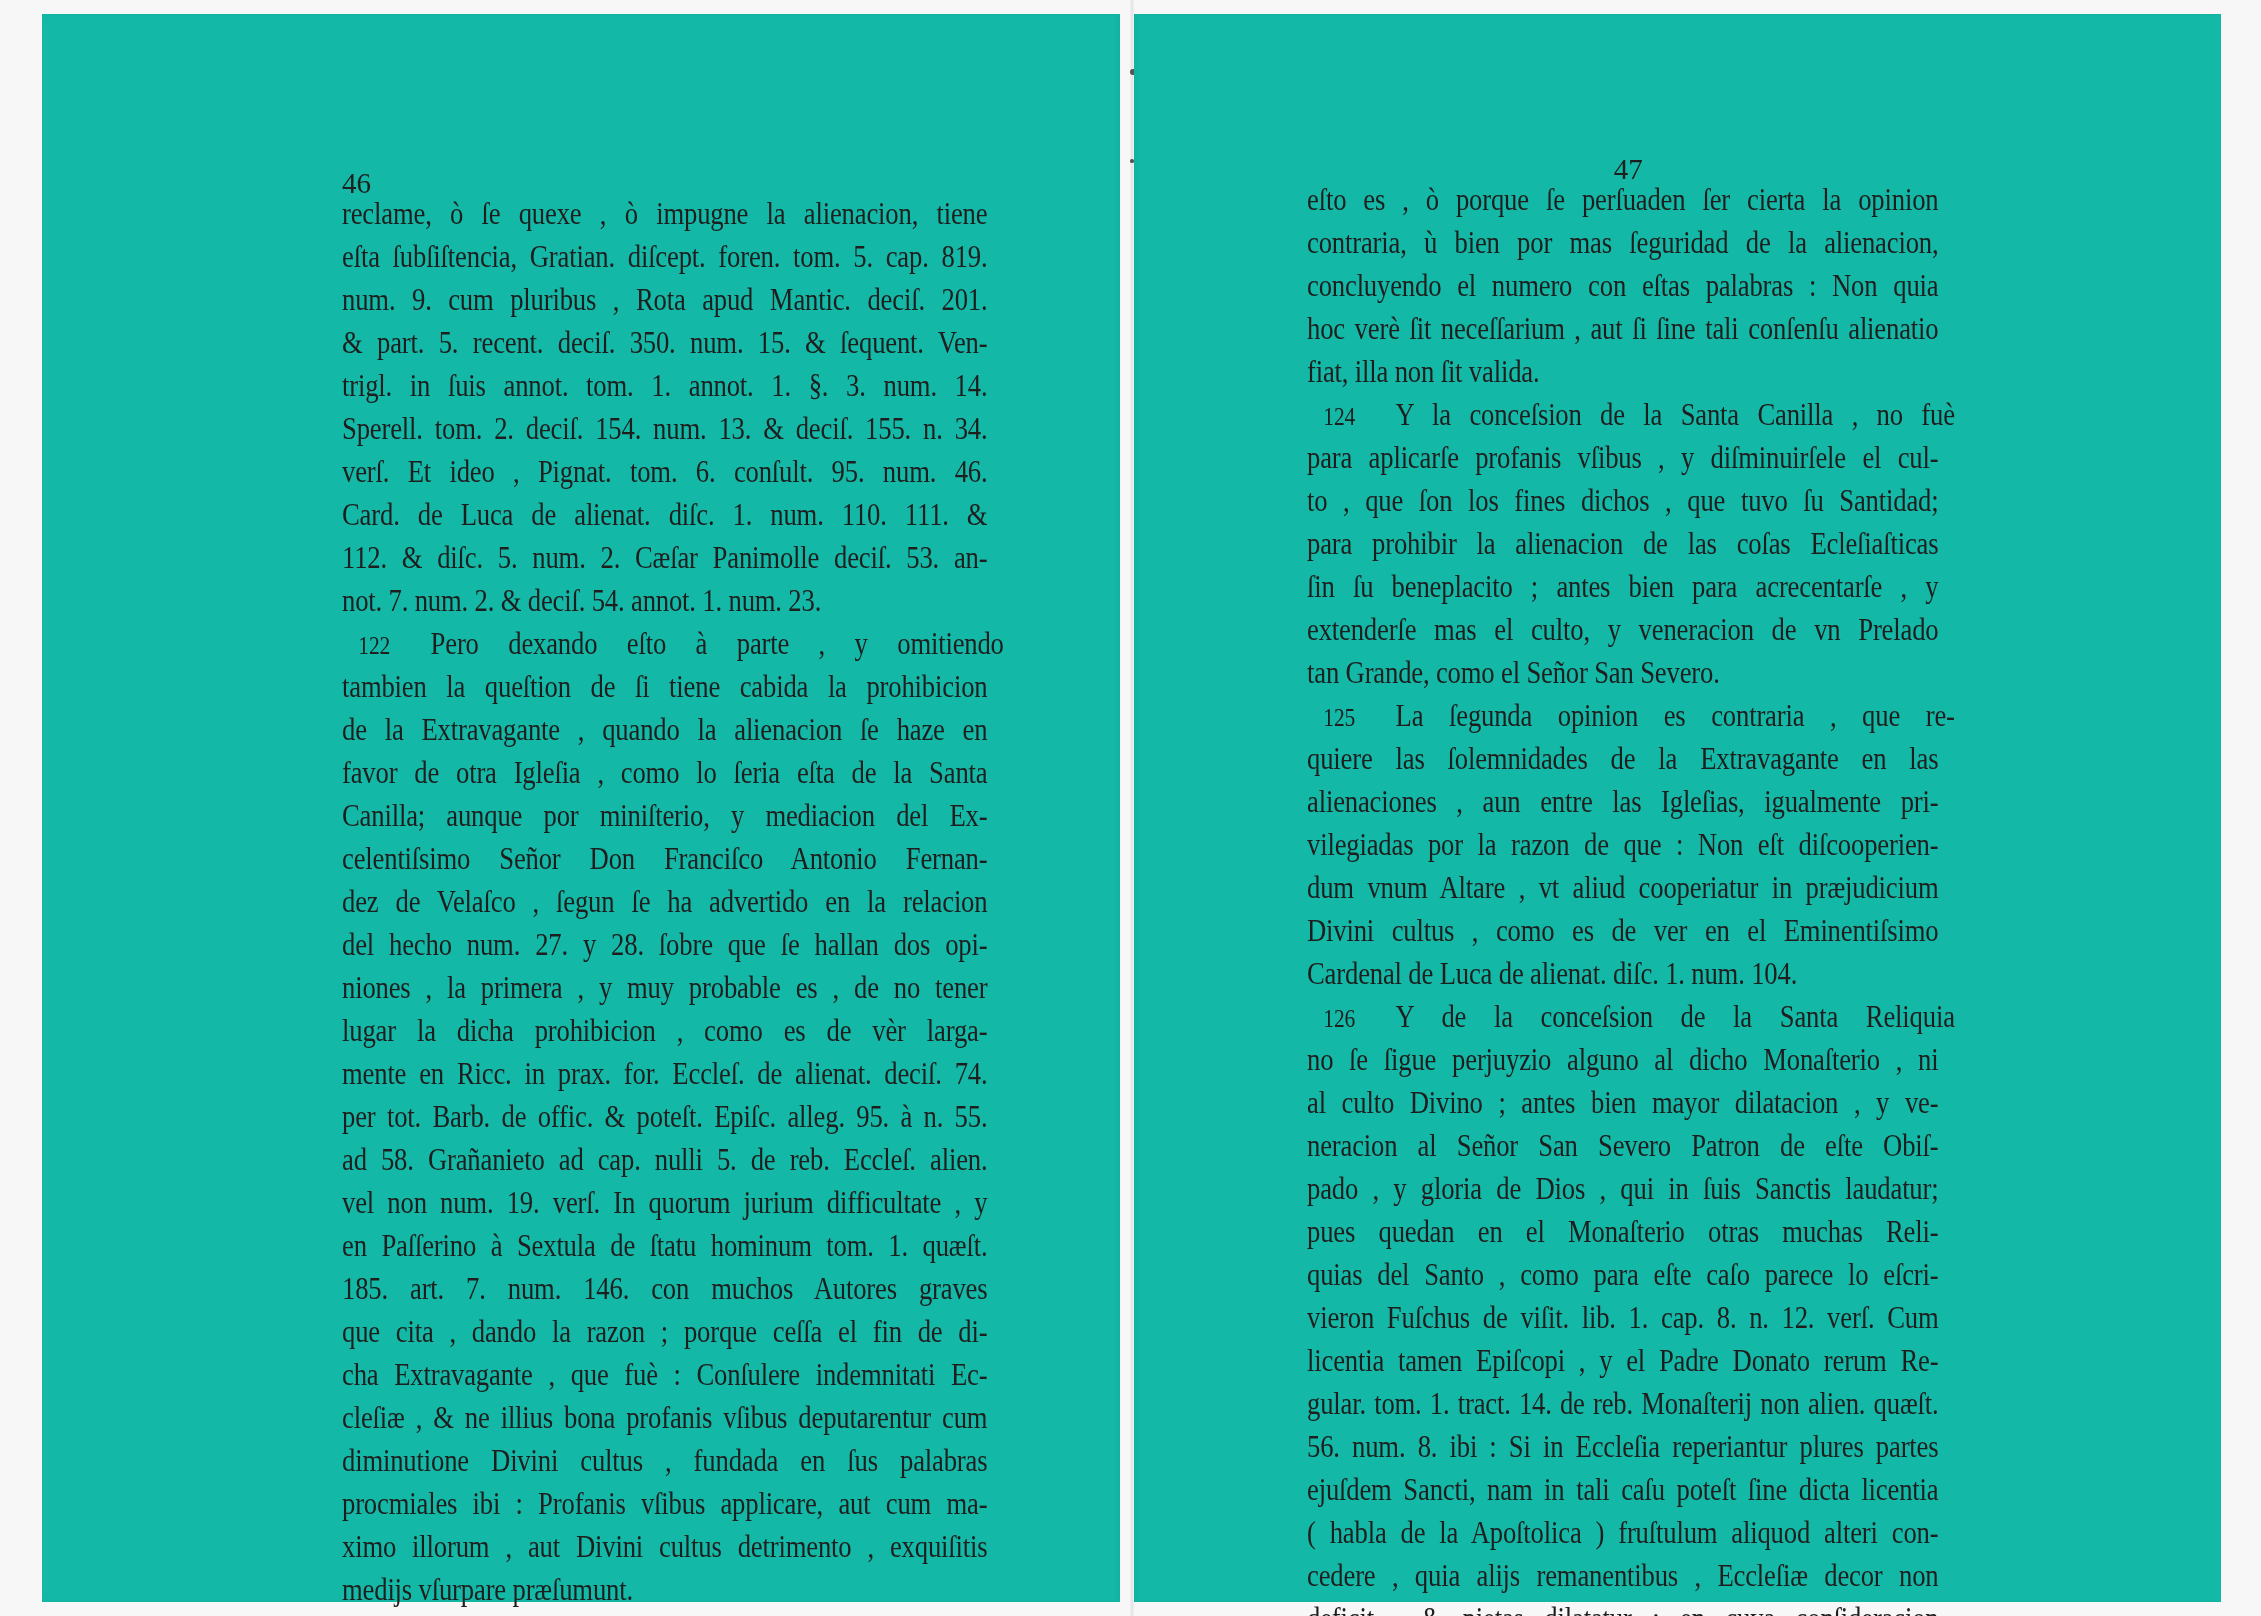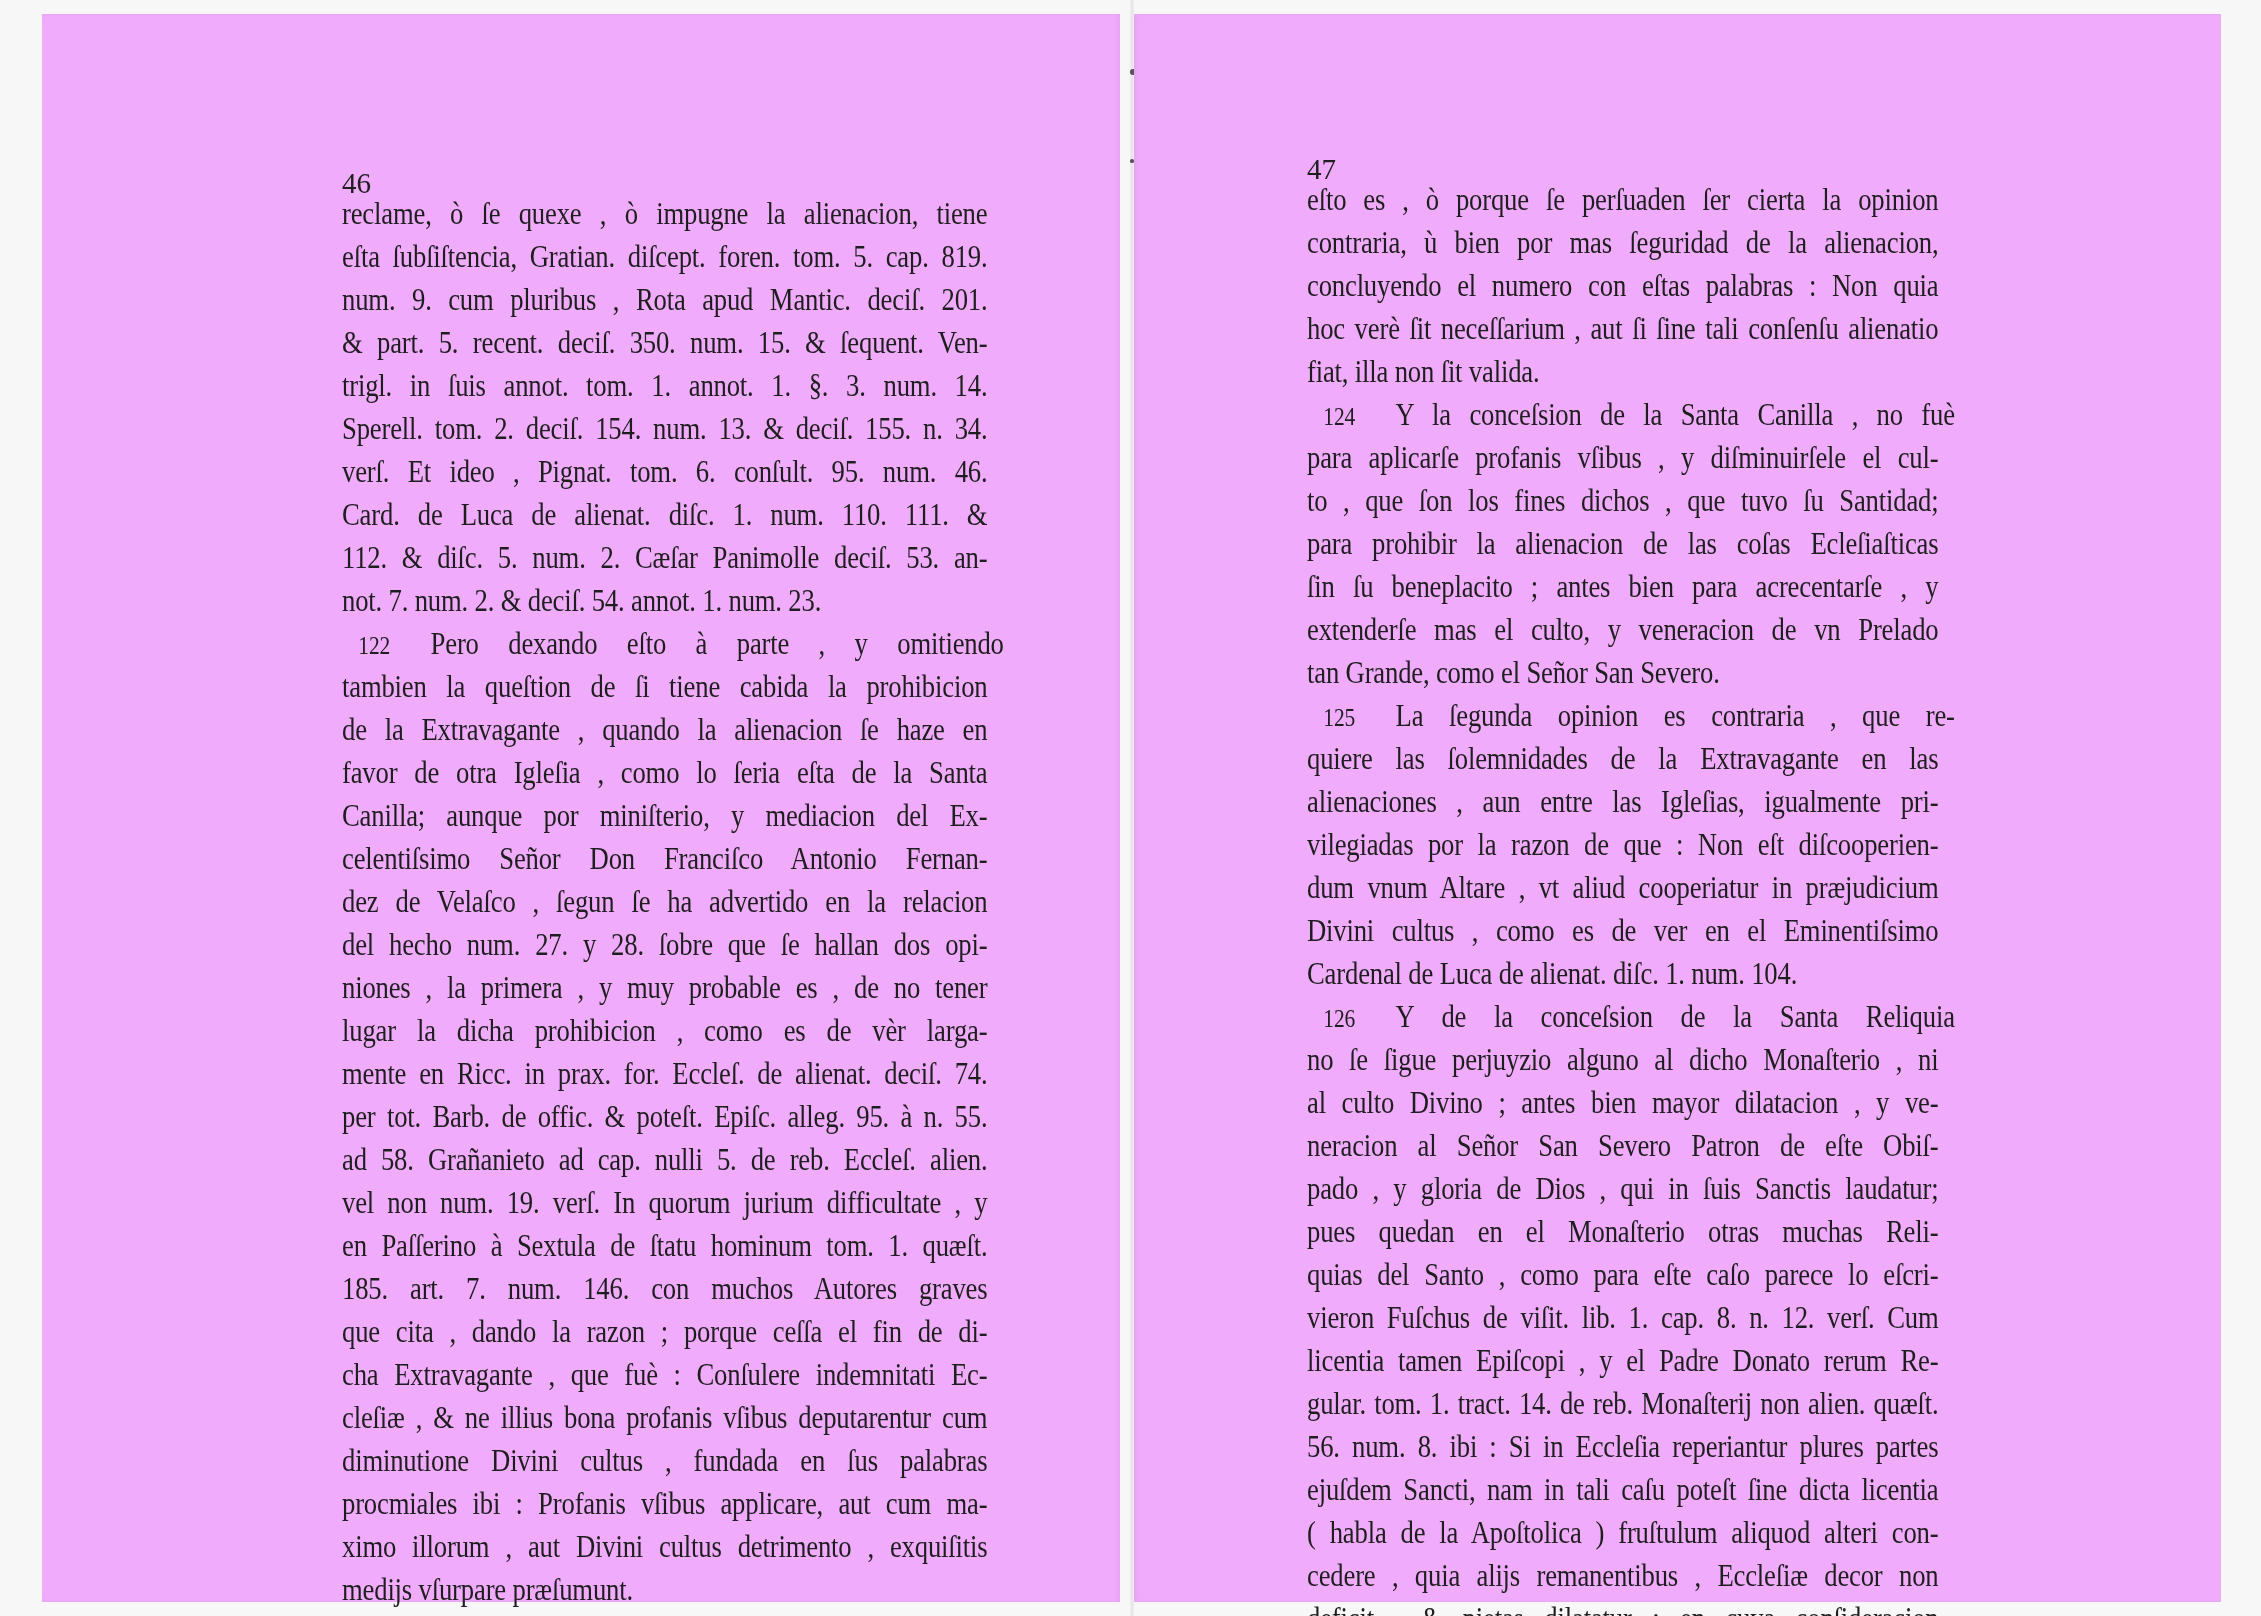--- a/index.html
+++ b/index.html
@@ -6,40 +6,40 @@
   body {
     width: 2261px; height: 1616px;
     background: #f7f7f7;
     position: relative; overflow: hidden;
     font-family: "Liberation Serif", "DejaVu Serif", serif;
     color: #1e1e1e;
   }
   .spread { position: absolute; inset: 0; }
   .page {
     position: absolute; top: 14px; bottom: 14px;
-    background: #f0abfc;
+    background: #14b8a6;
   }
   .page.left  { left: 42px;  width: 1078px; box-shadow: inset -2.8px 0 4.7px rgba(0,0,0,0.04); }
   .page.right { left: 1134px; width: 1087px; box-shadow: inset 2.8px 0 4.7px rgba(0,0,0,0.04); }
   .gutter {
     position: absolute; left: 1130px; top: 0; bottom: 0; width: 3.7px;
     background: linear-gradient(to right, #f2f2f2, #e2e2e2, #f2f2f2);
   }
   .gutter-mark {
     position: absolute; width: 5.6px; height: 5.6px; border-radius: 50%;
     background: #555; left: 1130px;
   }
   .text-block { position: absolute; }
   .page.left  .text-block { left: 300px; top: 155px; width: 647px; }
   .page.right .text-block { left: 173px; top: 141px; width: 633px; }
   .folio {
     font-size: 29px; line-height: 28px; height: 23.4px;
   }
   .page.left .folio { text-align: left; }
-  .page.right .folio { text-align: left; margin-right: -9.4px; }
+  .page.right .folio { text-align: center; margin-right: -9.4px; }
   .line {
     font-size: 31px; line-height: 43px; height: 43px;
     white-space: nowrap;
     text-align: justify; text-align-last: justify;
     letter-spacing: -0.2px;
   }
   .line.short { text-align-last: left; }
   .line.indent { padding-left: 19px; }
   .pnum { display: inline-block; width: 84px; font-size: 25px; }
   .page.left .line { transform: scaleX(0.86); transform-origin: left center; width: 116%; }

